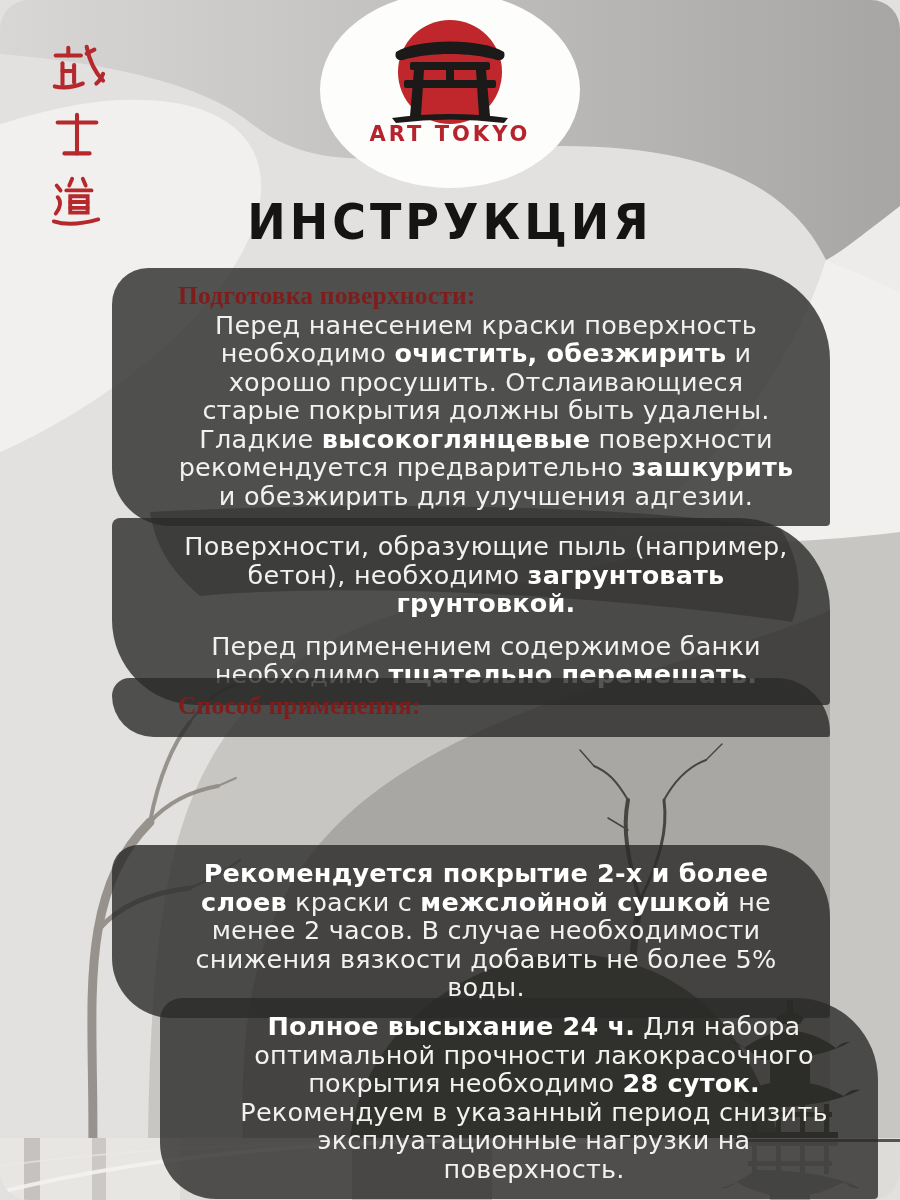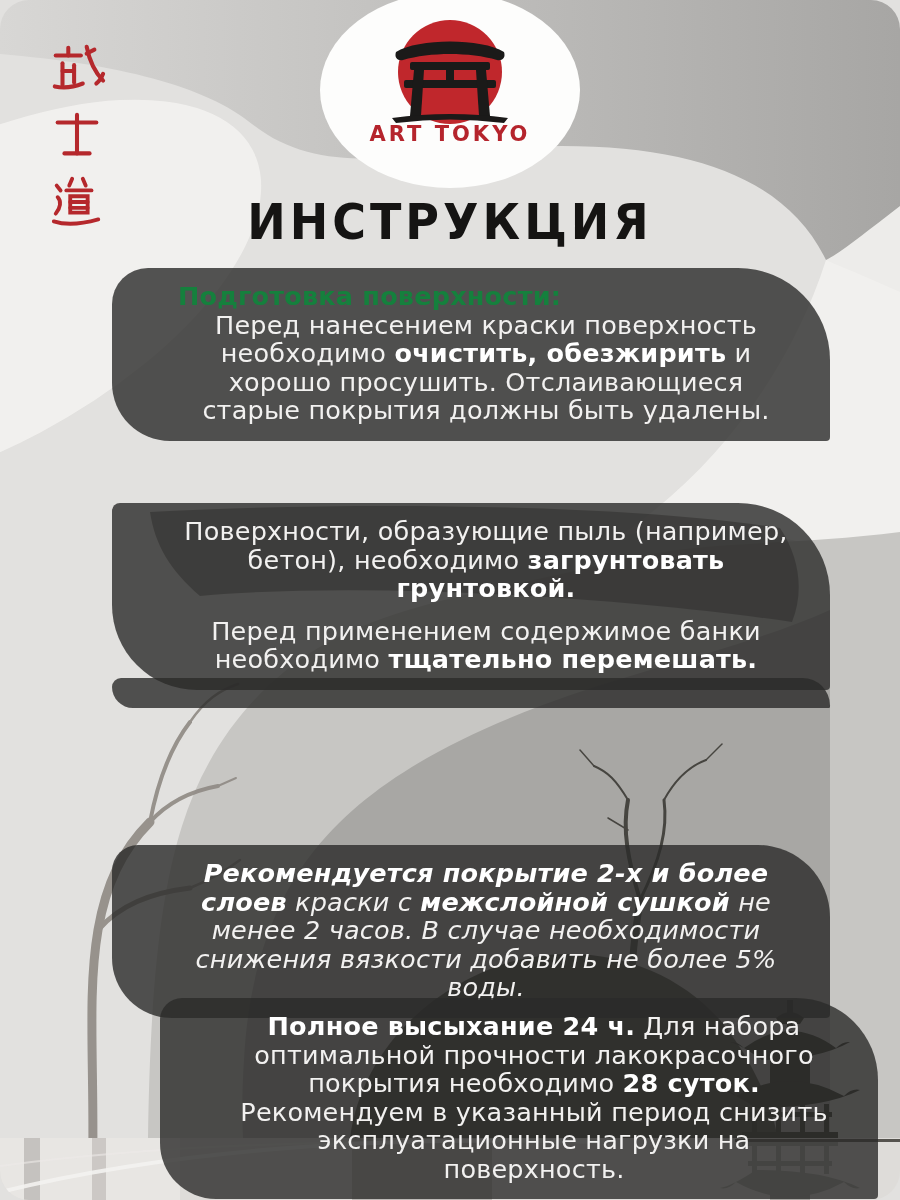--- a/index.html
+++ b/index.html
@@ -22,26 +22,26 @@
   .title{position:absolute;left:0;top:192px;width:900px;margin:0;text-align:center;z-index:3;
          font-size:46px;font-weight:800;letter-spacing:4px;color:#151413;
          transform:scaleY(1.1);transform-origin:top center;}
 
   
   .block{position:absolute;left:112px;width:718px;z-index:2;box-sizing:border-box;
          background:rgba(43,42,41,0.80);color:#f2f1f0;
          padding:14px 36px 16px 66px;font-size:25.5px;line-height:28.5px;letter-spacing:.2px;}
   .block p{margin:0;text-align:center;}
   .block.spaced p + p{margin-top:14px;}
-  .bh{font-weight:700;color:#15803d;}
+  .bh{font-weight:700;color:#7f1d1d;font-family:Liberation Serif, serif;}
   .b{font-weight:700;color:#ffffff;}
   .blk0{top:268px;border-radius:36px 92px 4px 58px;}
-  .blk1{top:503px;border-radius:8px 92px 4px 85px;}
+  .blk1{top:518px;border-radius:8px 92px 4px 85px;}
   .blk2{top:678px;border-radius:30px 92px 4px 70px;}
-  .blk3{top:845px;border-radius:26px 72px 4px 60px;font-style:italic;}
+  .blk3{top:845px;border-radius:26px 72px 4px 60px;}
   .blk4{top:998px;border-radius:22px 82px 4px 56px;margin-left:48px;}
 </style>
 </head>
 <body>
 
 <div class="page">
 
   <svg class="bg" width="900" height="1200" viewBox="0 0 900 1200" aria-hidden="true">
     <defs>
       <linearGradient id="tb" x1="0" y1="0" x2="1" y2="0">
@@ -171,26 +171,28 @@
       </g>
     </svg>
     <div class="brand">ART TOKYO</div>
   </div>
 
   <h1 class="title">ИНСТРУКЦИЯ</h1>
 
   <section class="block blk0">
       <div class="bh">Подготовка поверхности:</div>
       <p><span>Перед нанесением краски поверхность необходимо </span><span class="b">очистить, обезжирить</span><span> и хорошо просушить. Отслаивающиеся старые покрытия должны быть удалены.</span></p>
+      <p><span>Гладкие </span><span class="b">высокоглянцевые</span><span> поверхности рекомендуется предварительно </span><span class="b">зашкурить</span><span> и обезжирить для улучшения адгезии.</span></p>
     </section>
   <section class="block blk1 spaced">
       <p><span>Поверхности, образующие пыль (например, бетон), необходимо </span><span class="b">загрунтовать грунтовкой.</span></p>
       <p><span>Перед применением содержимое банки необходимо </span><span class="b">тщательно перемешать.</span></p>
     </section>
   <section class="block blk2">
+      <div class="bh">Способ применения:</div>
     </section>
   <section class="block blk3">
       <p><span class="b">Рекомендуется покрытие 2-х и более слоев</span><span> краски с </span><span class="b">межслойной сушкой</span><span> не менее 2 часов. В случае необходимости снижения вязкости добавить не более 5% воды.</span></p>
     </section>
   <section class="block blk4">
       <p><span class="b">Полное высыхание 24 ч.</span><span> Для набора оптимальной прочности лакокрасочного покрытия необходимо </span><span class="b">28 суток.</span><span> Рекомендуем в указанный период снизить эксплуатационные нагрузки на поверхность.</span></p>
     </section>
 
 </div>
 

